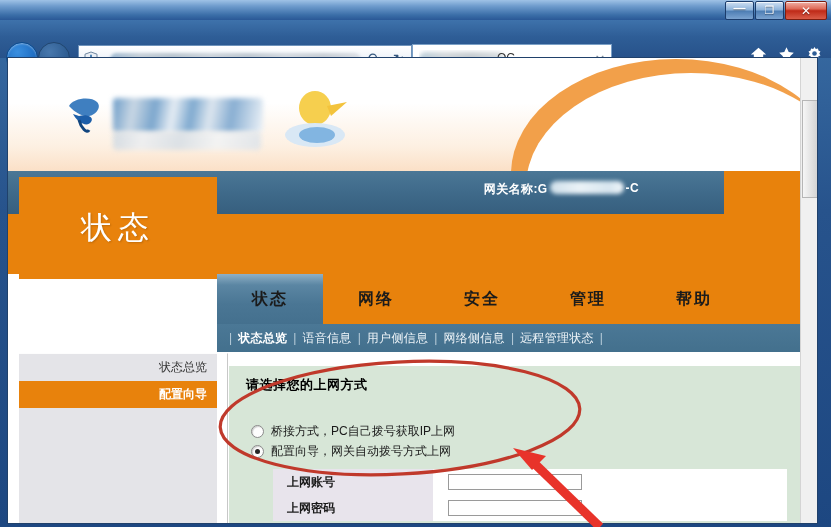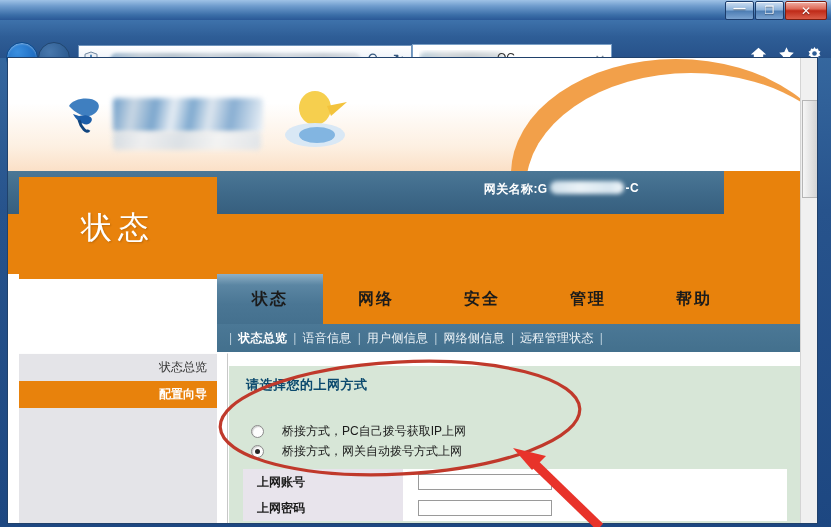--- a/index.html
+++ b/index.html
@@ -195,39 +195,39 @@
 
   
   .content{
     position:absolute;left:219px;top:295px;width:574px;height:170px;
     background:#ffffff;border-left:1px solid #c8c8c8;border-top:1px solid #ffffff;
   }
   .content-inner{
     position:absolute;left:1px;top:12px;width:572px;height:158px;background:#d7e6d7;
   }
   .form-title{
-    position:absolute;left:17px;top:10px;font-size:13px;font-weight:bold;color:#0c4a6e;
+    position:absolute;left:17px;top:10px;font-size:13px;font-weight:bold;color:#000000;
     letter-spacing:.5px;
   }
-  .radio-row{position:absolute;left:22px;display:flex;align-items:center;gap:18px;}
+  .radio-row{position:absolute;left:22px;display:flex;align-items:center;gap:7px;}
   .radio-row.r1{top:57px;}
   .radio-row.r2{top:77px;}
   .radio-dot{
     width:11px;height:11px;border-radius:50%;background:#fdfdfd;
     border:1px solid #8a8a8a;box-shadow:inset 1px 1px 1px rgba(0,0,0,.18);
     display:flex;align-items:center;justify-content:center;flex:none;
   }
   .radio-dot.checked::after{content:"";width:5px;height:5px;border-radius:50%;background:#262626;}
   .radio-label{font-size:12px;color:#1a1a1a;white-space:nowrap;}
 
   .form-table{position:absolute;left:14px;top:103px;width:544px;}
   .f-row{display:flex;height:26px;align-items:stretch;}
   .f-label{
     width:160px;background:#e8e4ec;display:flex;align-items:center;
-    padding-left:14px;box-sizing:border-box;font-size:12px;font-weight:bold;color:#1a1a1a;
+    padding-left:14px;box-sizing:border-box;font-size:12px;font-weight:bold;color:#1a1a1a;margin-left:30px;
   }
   .f-field{flex:1;background:#ffffff;display:flex;align-items:center;padding-left:15px;box-sizing:border-box;}
   .f-input{
     width:134px;height:16px;background:#ffffff;border:1px solid #9a9a9a;
     font-size:11px;padding:0 2px;box-sizing:border-box;outline:none;
     font-family:"Liberation Sans",sans-serif;
   }
 
   
   .annot{position:absolute;left:0;top:0;width:831px;height:527px;pointer-events:none;}
@@ -387,21 +387,21 @@
 
             <div class="form-title">请选择您的上网方式</div>
 
             <div class="radio-row r1">
               <span class="radio-dot"></span>
               <span class="radio-label">桥接方式，PC自己拨号获取IP上网</span>
             </div>
 
             <div class="radio-row r2">
               <span class="radio-dot checked"></span>
-              <span class="radio-label">桥接方式，网关自动拨号方式上网</span>
+              <span class="radio-label">配置向导，网关自动拨号方式上网</span>
             </div>
 
             <div class="form-table">
               <div class="f-row">
                 <div class="f-label">上网账号</div>
                 <div class="f-field">
                   <input class="f-input" type="text" value="" style="">
                 </div>
               </div>
               <div class="f-row">

